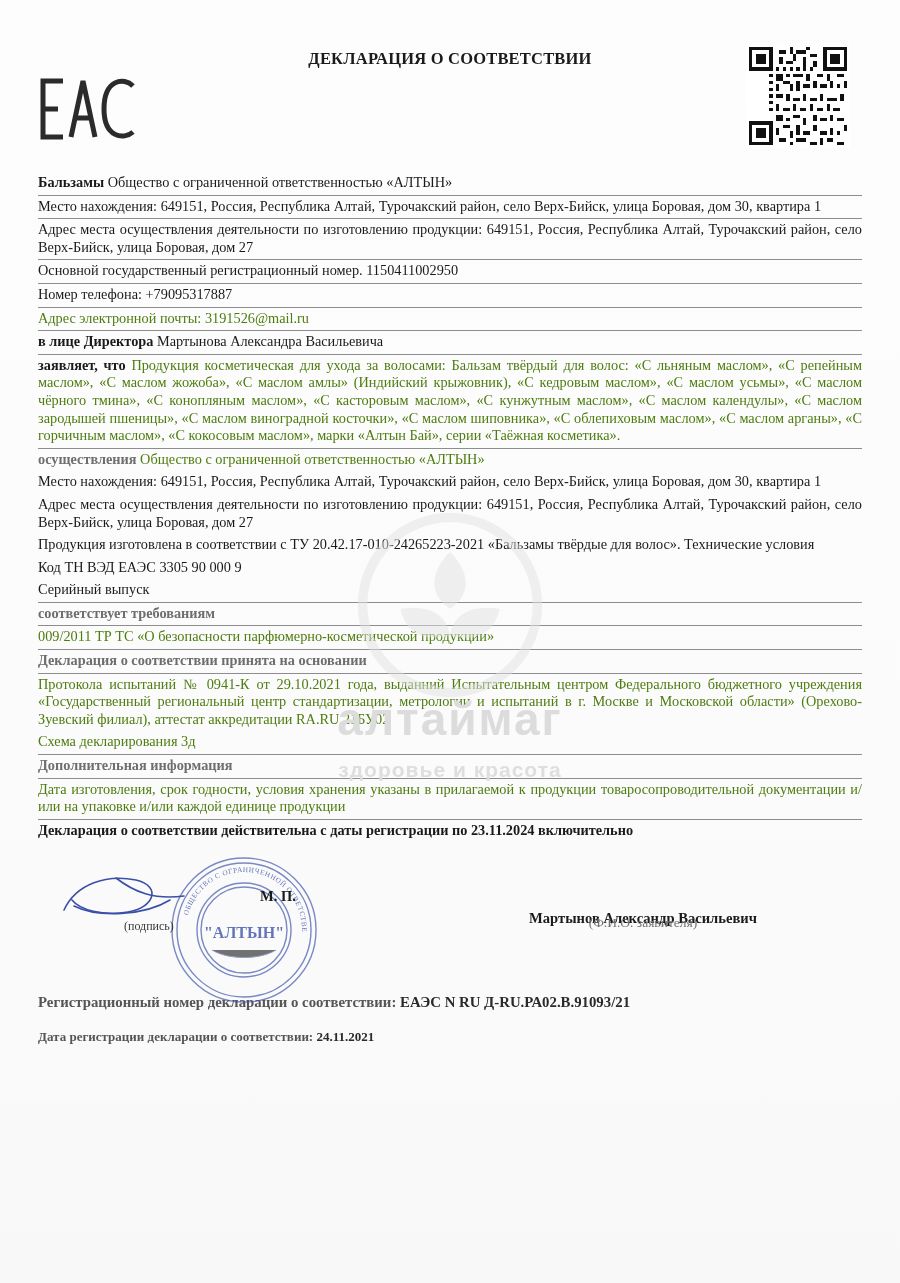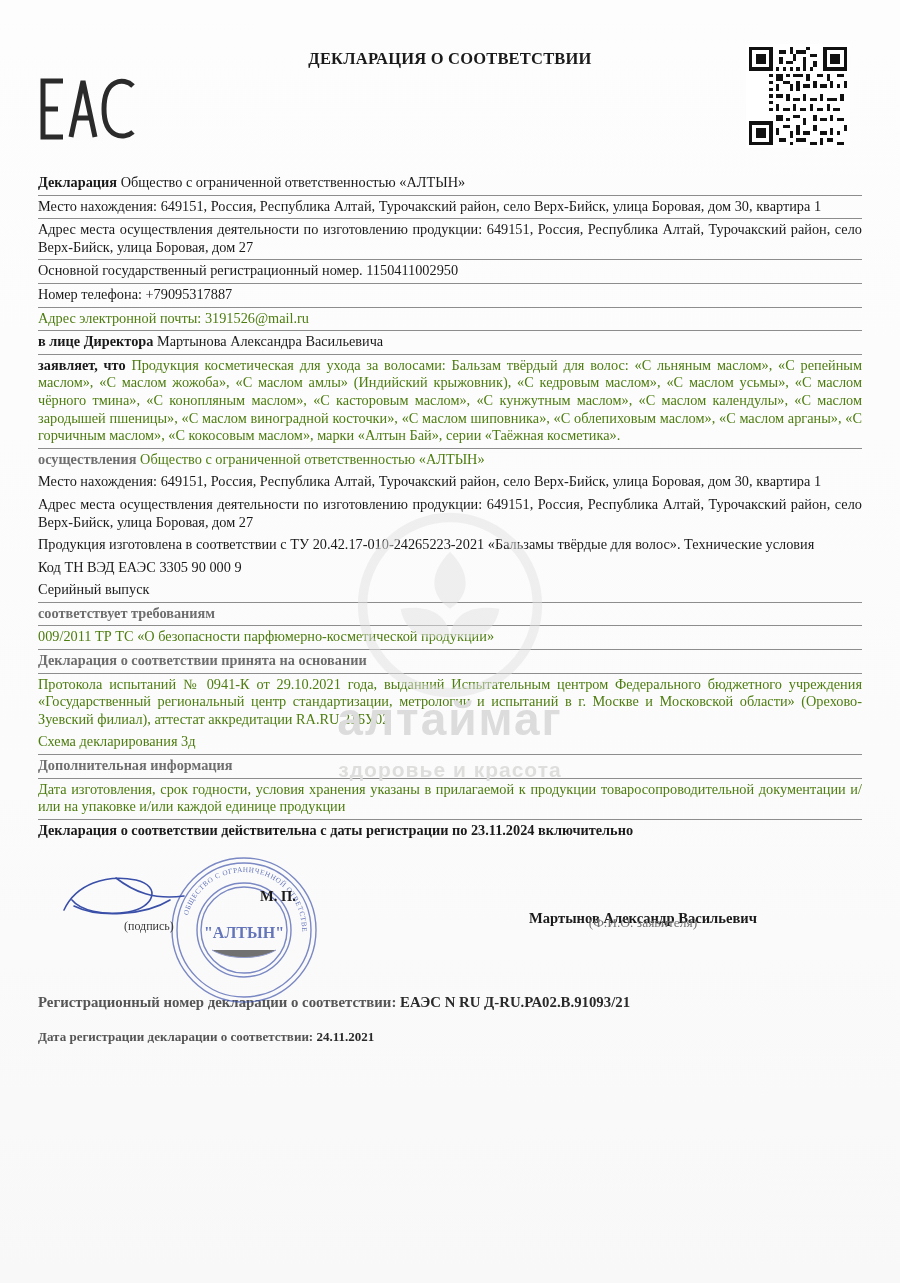--- a/index.html
+++ b/index.html
@@ -338,21 +338,21 @@
         <path d="M76 52 C62 50 52 54 50 66 C64 70 74 64 76 52 Z" fill="#e3e3e3"></path>
       </svg>
     </div>
     <div class="wm-text wm-main">алтаймаг</div>
     <div class="wm-text wm-sub">здоровье и красота</div>
   </div>
 
   <div class="doc">
 
     <div class="row">
-      <span class="t-bold">Декларация</span>
+      <span class="t-bold">Бальзамы</span>
       <span>Общество с ограниченной ответственностью «АЛТЫН»</span>
     </div>
 
     <div class="rule"></div>
     <div class="row justify">Место нахождения: 649151, Россия, Республика Алтай, Турочакский район, село Верх-Бийск, улица Боровая, дом 30, квартира 1</div>
 
     <div class="rule"></div>
     <div class="row justify">Адрес места осуществления деятельности по изготовлению продукции: 649151, Россия, Республика Алтай, Турочакский район, село Верх-Бийск, улица Боровая, дом 27</div>
 
     <div class="rule"></div>

